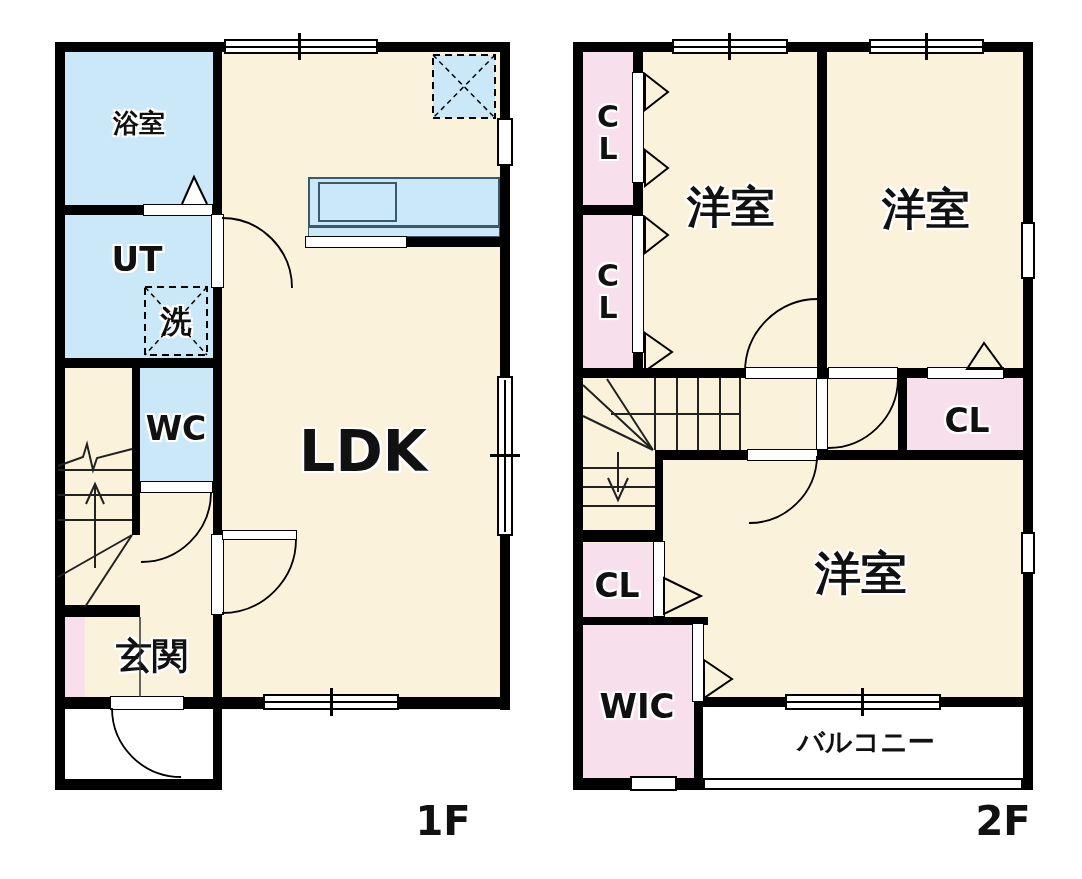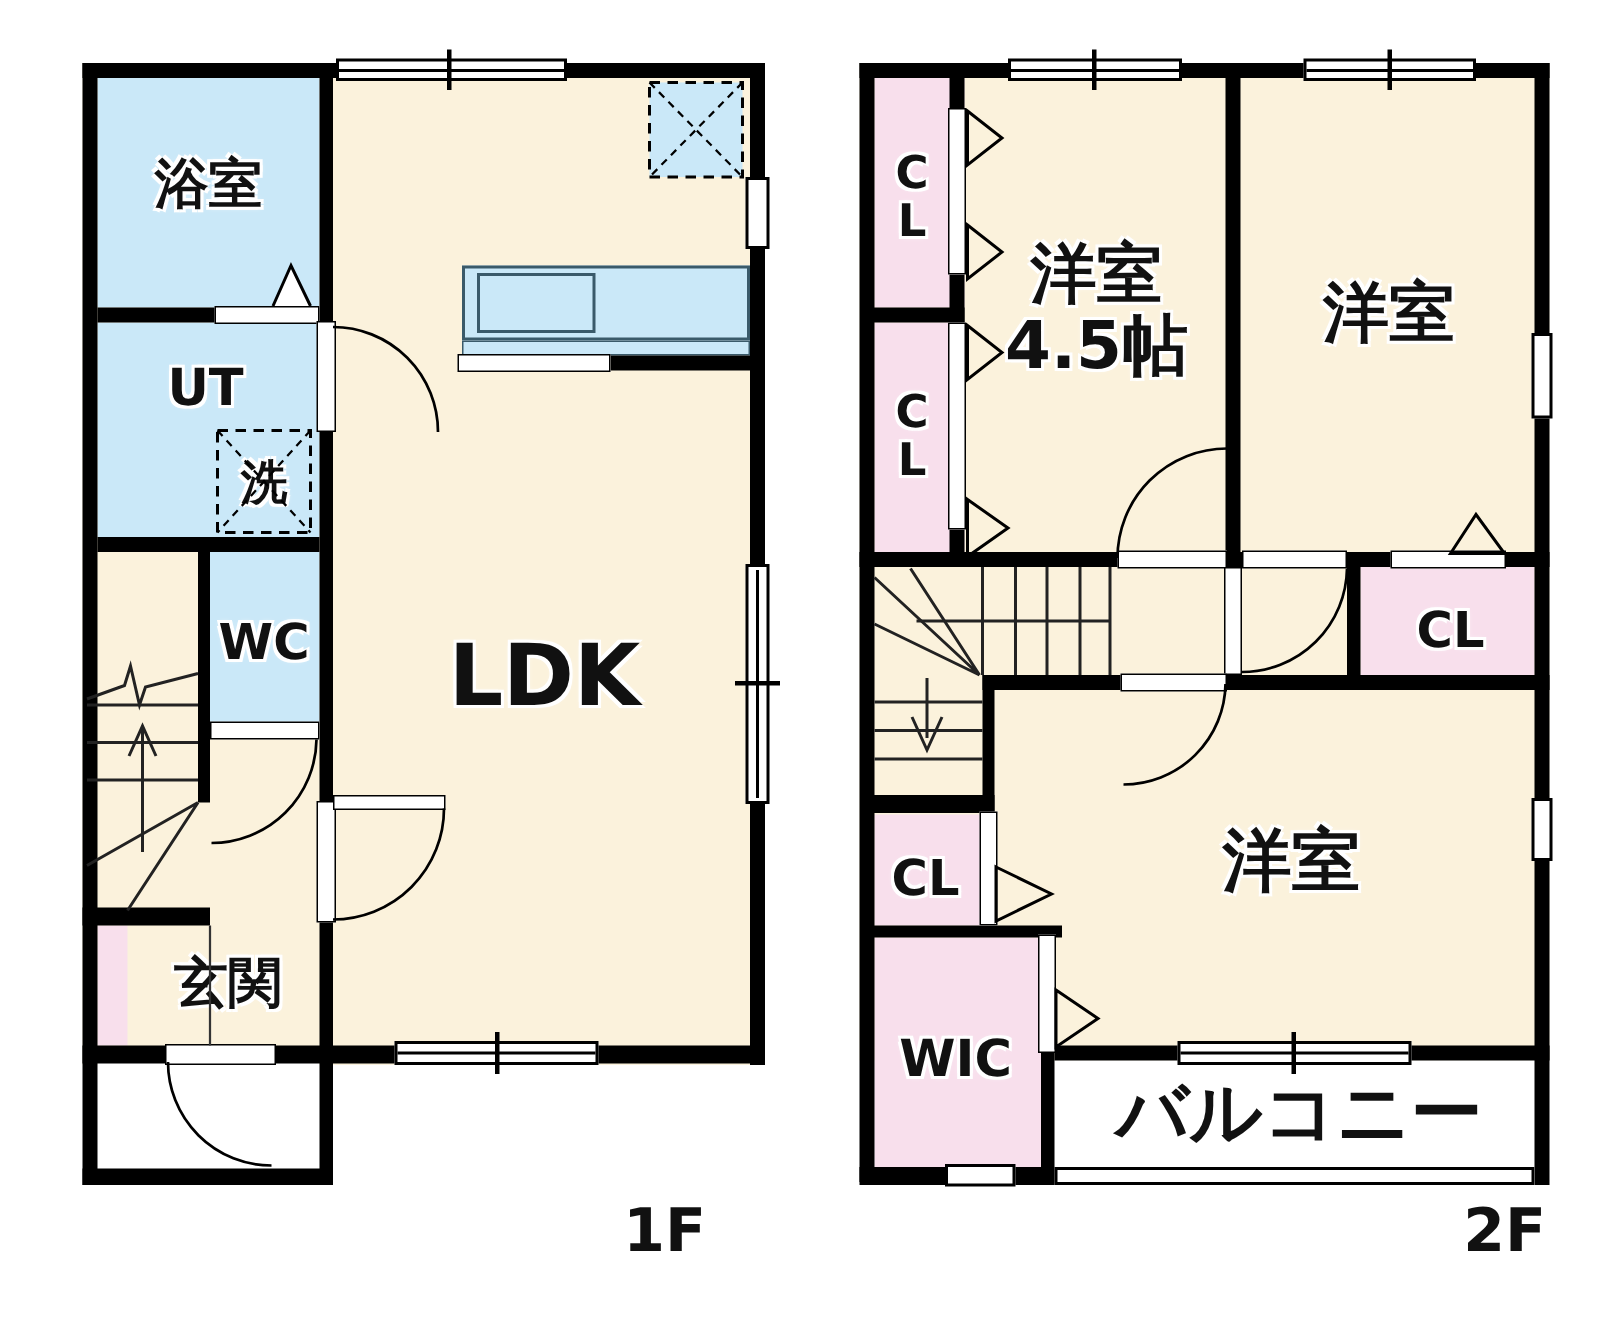--- a/index.html
+++ b/index.html
@@ -65,21 +65,21 @@
     <div class="open" style="left:110px;top:696px;width:74px;height:14px;"></div>
 
     <div class="win win-h" style="left:224px;top:39px;width:154px;height:15px;"></div>
     <div class="tick" style="left:298px;top:33px;width:3px;height:27px;"></div>
     <div class="win" style="left:497px;top:118px;width:16px;height:48px;"></div>
     <div class="win win-v" style="left:497px;top:376px;width:16px;height:160px;"></div>
     <div class="tick" style="left:490px;top:454px;width:30px;height:3px;"></div>
     <div class="win win-h" style="left:263px;top:694px;width:136px;height:16px;"></div>
     <div class="tick" style="left:330px;top:688px;width:3px;height:28px;"></div>
 
-    <div class="lbl" style="left:139px;top:123px;font-size:36px;font-family:Liberation Serif, serif;">浴室</div>
+    <div class="lbl" style="left:139px;top:123px;font-size:26px;font-family:Liberation Serif, serif;">浴室</div>
     <div class="lbl" style="left:137px;top:259px;font-size:34px;">UT</div>
     <div class="lbl" style="left:176px;top:322px;font-size:31px;">洗</div>
     <div class="lbl rot90" style="left:464px;top:87px;font-size:30px;">冷</div>
     <div class="lbl" style="left:176px;top:428px;font-size:33px;">WC</div>
     <div class="lbl block" style="left:363px;top:442px;">
       <div style="font-size:57px;margin-top:20px;">LDK</div>
     </div>
     <div class="lbl" style="left:152px;top:656px;font-size:36px;text-align:right;">玄関</div>
     <div class="lbl" style="left:443px;top:821px;font-size:40px;">1F</div>
   </section>
@@ -130,32 +130,31 @@
     <div class="win" style="left:1021px;top:532px;width:14px;height:42px;"></div>
     <div class="win win-h" style="left:785px;top:694px;width:156px;height:16px;"></div>
     <div class="tick" style="left:861px;top:688px;width:3px;height:28px;"></div>
     <div class="win" style="left:630px;top:776px;width:47px;height:15px;"></div>
     <div class="win" style="left:703px;top:778px;width:320px;height:12px;"></div>
 
     <div class="lbl stack" style="left:608px;top:132px;font-size:30px;">CL</div>
     <div class="lbl stack" style="left:608px;top:291px;font-size:30px;">CL</div>
     <div class="lbl block" style="left:731px;top:207px;">
       <div style="font-size:44px;">洋室</div>
-      <div style="font-size:44px;">4.5帖</div>
     </div>
     <div class="lbl block" style="left:926px;top:209px;">
       <div style="font-size:44px;">洋室</div>
     </div>
     <div class="lbl" style="left:967px;top:420px;font-size:33px;">CL</div>
     <div class="lbl block" style="left:861px;top:574px;">
       <div style="font-size:46px;">洋室</div>
     </div>
     <div class="lbl" style="left:617px;top:585px;font-size:33px;">CL</div>
     <div class="lbl" style="left:637px;top:706px;font-size:34px;">WIC</div>
-    <div class="lbl" style="left:866px;top:742px;font-size:48px;">バルコニー</div>
+    <div class="lbl" style="left:866px;top:742px;font-size:27px;">バルコニー</div>
     <div class="lbl" style="left:1003px;top:821px;font-size:40px;">2F</div>
   </section>
 
   <svg class="overlay" width="1082" height="879" viewBox="0 0 1082 879">
 
     <g stroke="#222" stroke-width="2" fill="none">
       <path d="M58 470 H132 M58 495 H132 M58 520 H132"></path>
       <path d="M132 535 L58 577 M132 535 L85 607"></path>
       <path d="M58 466 L83 457 L87 444 L93 470 L97 458 L132 449"></path>
       <path d="M95 568 V486 M86 504 L95 484 L104 504"></path>

